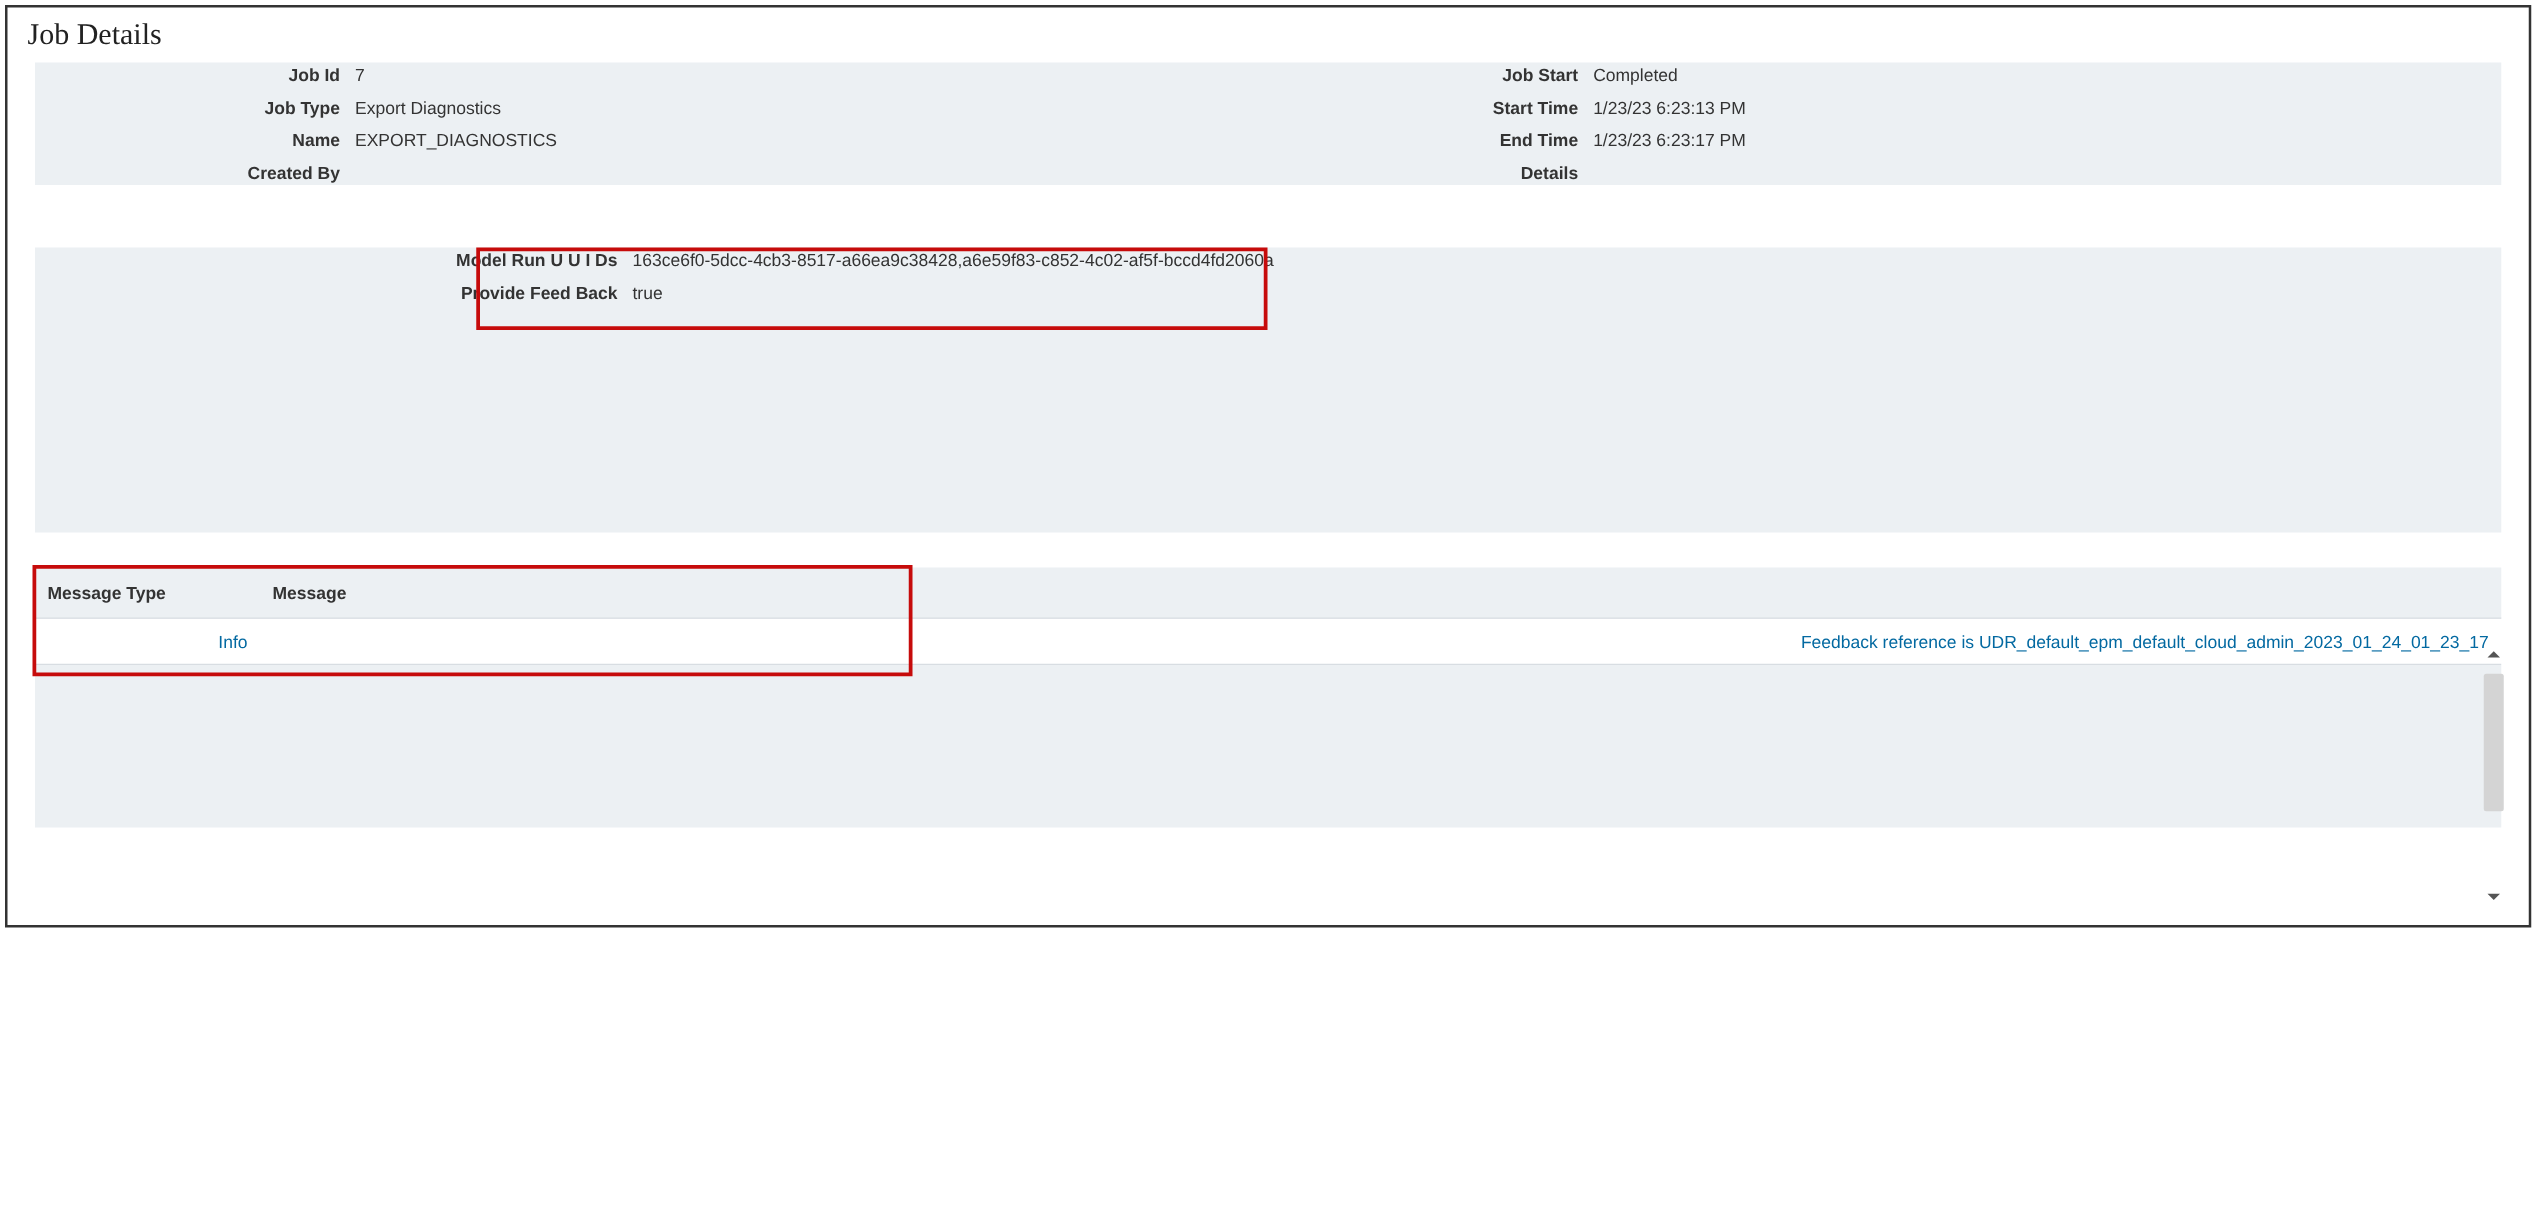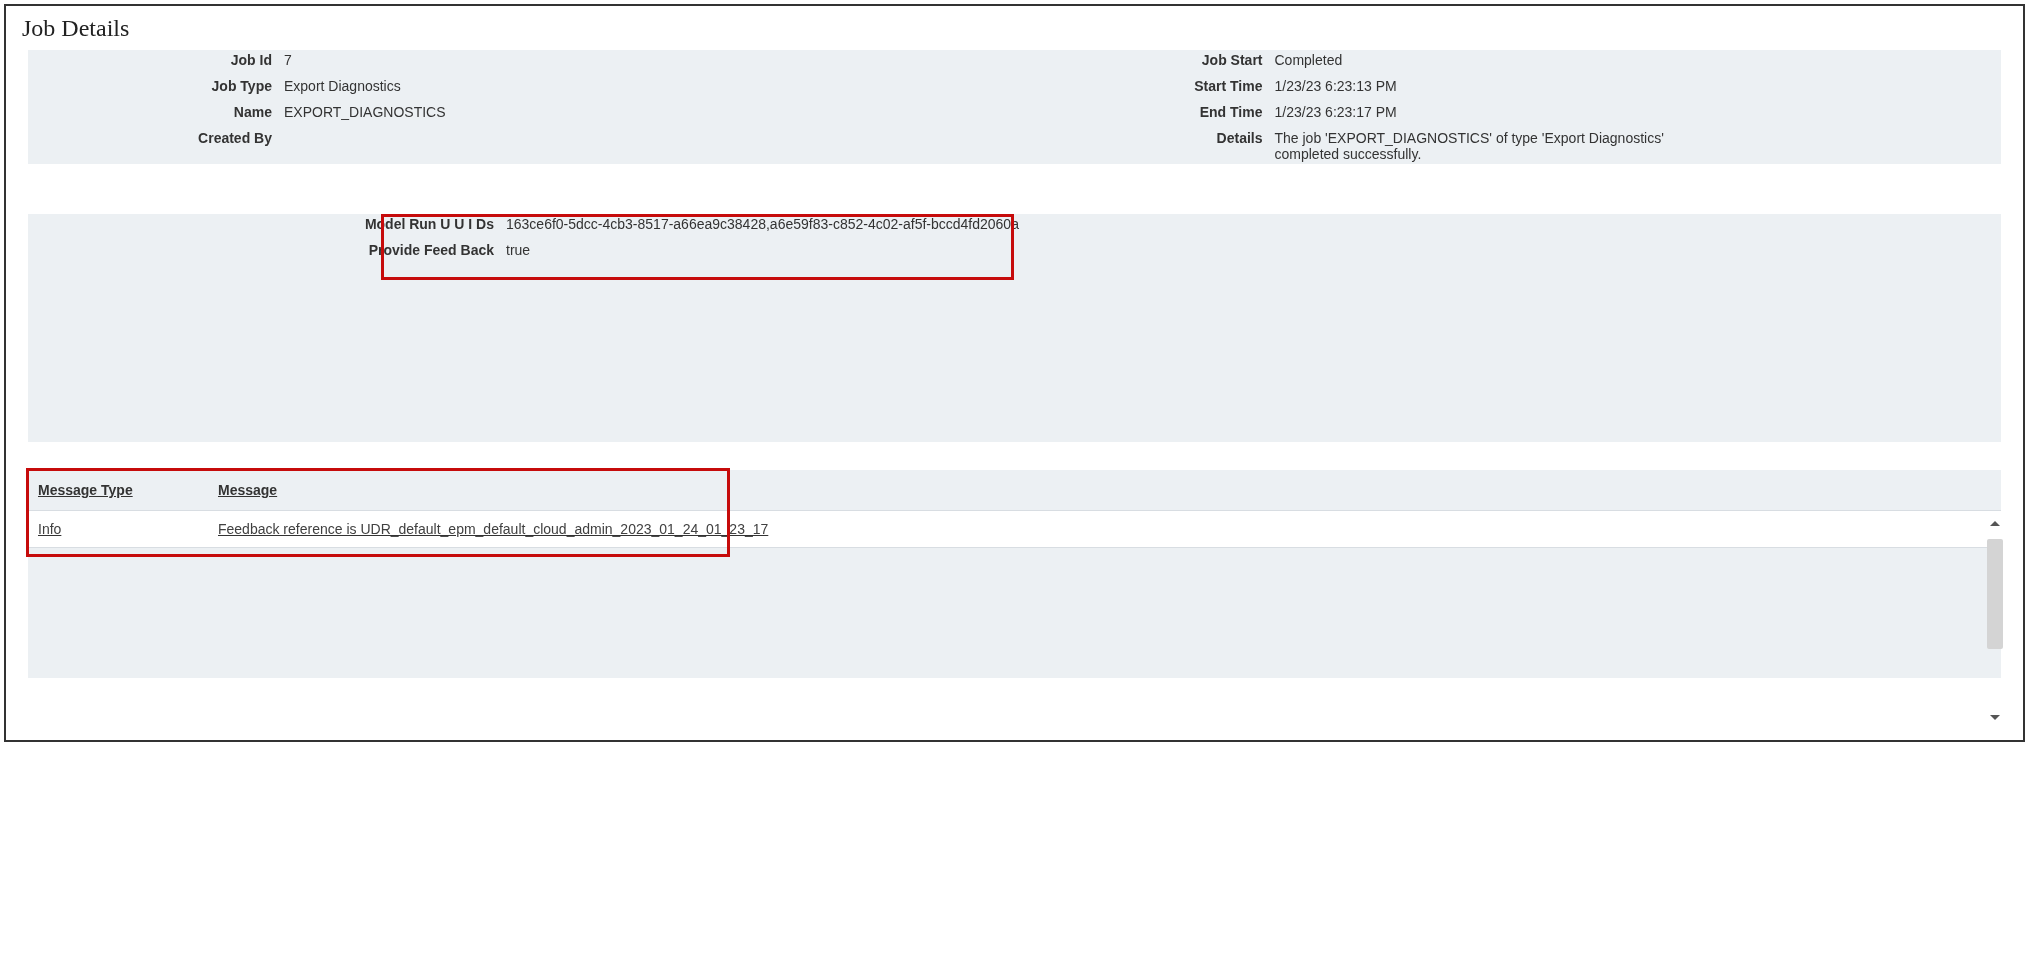--- a/index.html
+++ b/index.html
@@ -66,33 +66,33 @@
 }
 .panel-params .label { width: 462px; }
 .table-area {
   margin: 0 12px;
   position: relative;
 }
 .msg-table {
   width: 100%;
   border-collapse: collapse;
   border-bottom: 1px solid #d8dde2;
-  text-decoration: underline;
 }
 .msg-table th {
   background: #ecf0f3;
   font-weight: 700;
   text-align: left;
   padding: 12px 10px;
   border-bottom: 1px solid #d8dde2;
 }
 .msg-table td {
   padding: 10px 10px;
   font-size: 14px;
-  color: #404040;
+  color: #0369a1;
+  text-align: right;
 }
 .th-type { width: 180px; }
 .highlight-box-2 {
   position: absolute;
   border: 3px solid #c60b0b;
   left: -2px;
   top: -2px;
   width: 704px;
   height: 89px;
   pointer-events: none;
@@ -169,21 +169,20 @@
         <div class="label">End Time</div>
         <div class="value">1/23/23 6:23:17 PM</div>
       </div>
     </div>
     <div class="row">
       <div class="col-left">
         <div class="label">Created By</div>
       </div>
       <div class="col-right">
         <div class="label">Details</div>
-        <div class="value">The job 'EXPORT_DIAGNOSTICS' of type 'Export Diagnostics' completed successfully.</div>
       </div>
     </div>
   </div>
 
   <div class="gap"></div>
   <div class="gap-big"></div>
 
   <div class="panel panel-tall panel-params" style="position:relative;">
     <div class="highlight-box-1"></div>
     <div class="row">

